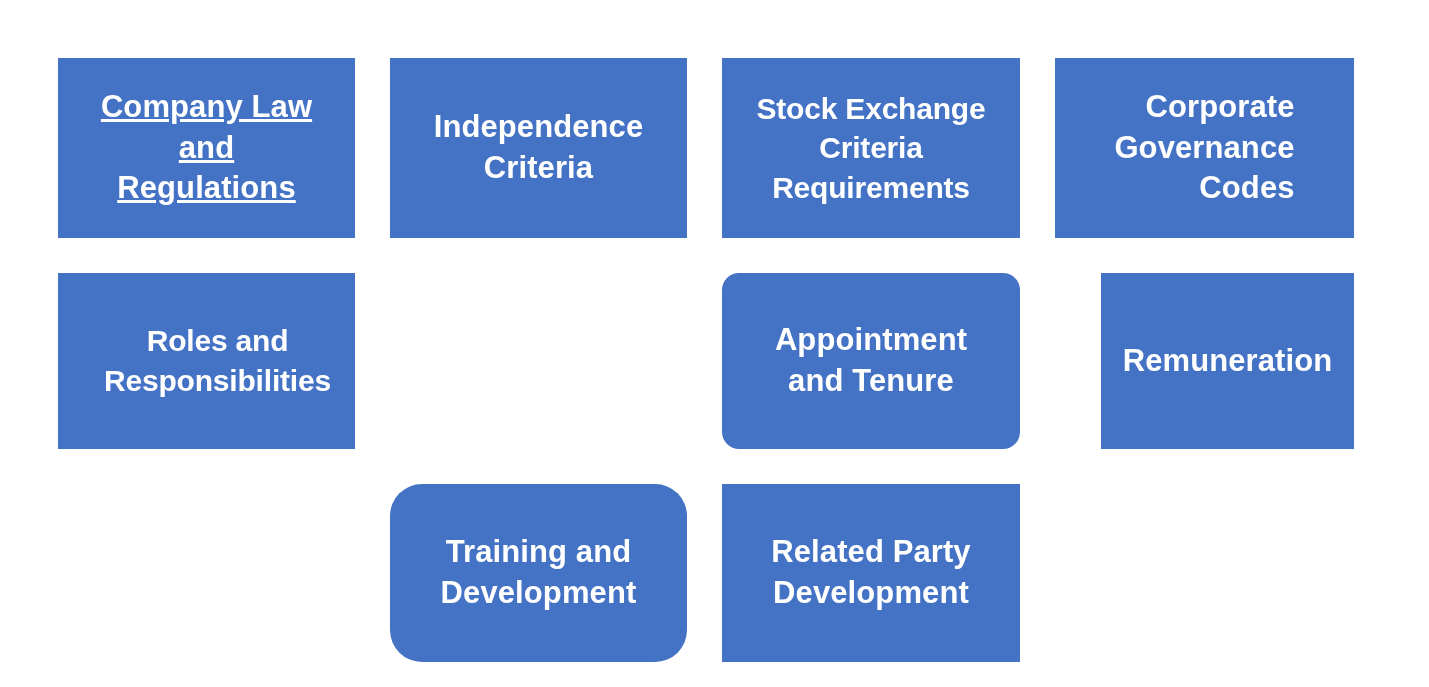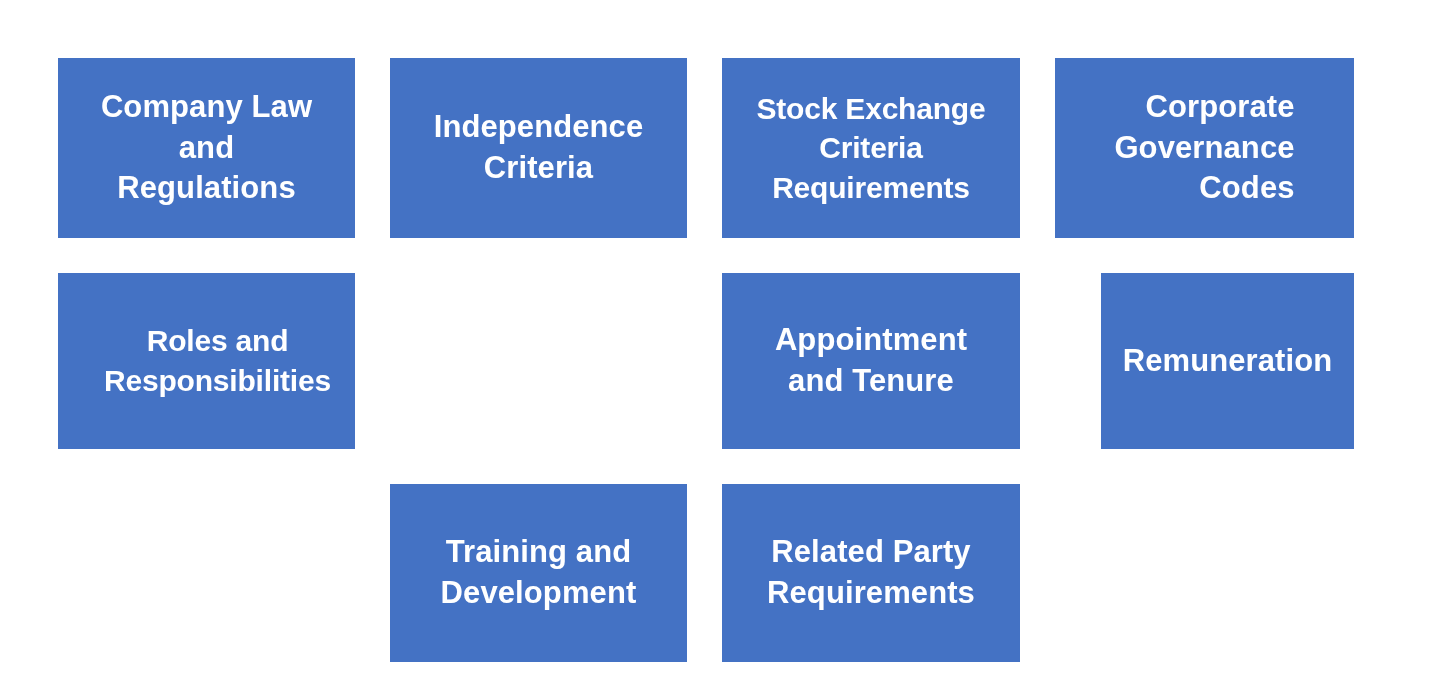--- a/index.html
+++ b/index.html
@@ -49,32 +49,32 @@
     box-sizing: border-box;
     white-space: pre-line;
     -webkit-font-smoothing: antialiased;
   }
 
   .node.empty {
     background: transparent;
   }
 
   
-  .r1c1 { grid-column: 1; grid-row: 1; }
+  .r1c1 { grid-column: 1; grid-row: 1; text-decoration: underline; }
   .r1c2 { grid-column: 2; grid-row: 1; }
   .r1c3 { grid-column: 3; grid-row: 1; }
   .r1c4 { grid-column: 4; grid-row: 1; text-align: right; }
 
   .r2c1 { grid-column: 1; grid-row: 2; padding-left: 28px; }
   .r2c2 { grid-column: 2; grid-row: 2; }
-  .r2c3 { grid-column: 3; grid-row: 2; }
+  .r2c3 { grid-column: 3; grid-row: 2; border-radius: 17px; }
   .r2c4 { grid-column: 4; grid-row: 2; margin-left: 46px; }
 
   .r3c1 { grid-column: 1; grid-row: 3; }
-  .r3c2 { grid-column: 2; grid-row: 3; }
+  .r3c2 { grid-column: 2; grid-row: 3; border-radius: 32px; }
   .r3c3 { grid-column: 3; grid-row: 3; }
   .r3c4 { grid-column: 4; grid-row: 3; }
 
   
   .wide { font-size: 30px; letter-spacing: -0.2px; }
 </style>
 </head>
 <body>
 
 <div id="diagram">
@@ -103,18 +103,18 @@
 and Tenure</div>
 
     <div class="node r2c4">Remuneration</div>
 
     <div class="node empty r3c1"></div>
 
     <div class="node r3c2">Training and
 Development</div>
 
     <div class="node r3c3">Related Party
-Requirements</div>
+Development</div>
 
     <div class="node empty r3c4"></div>
 
   </div>
 </div>
 
 </body></html>

